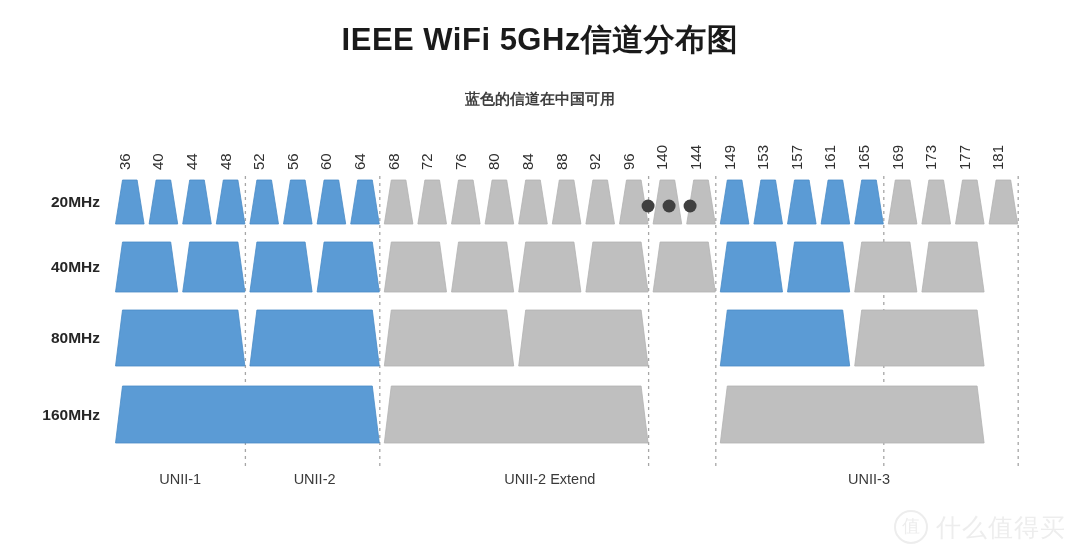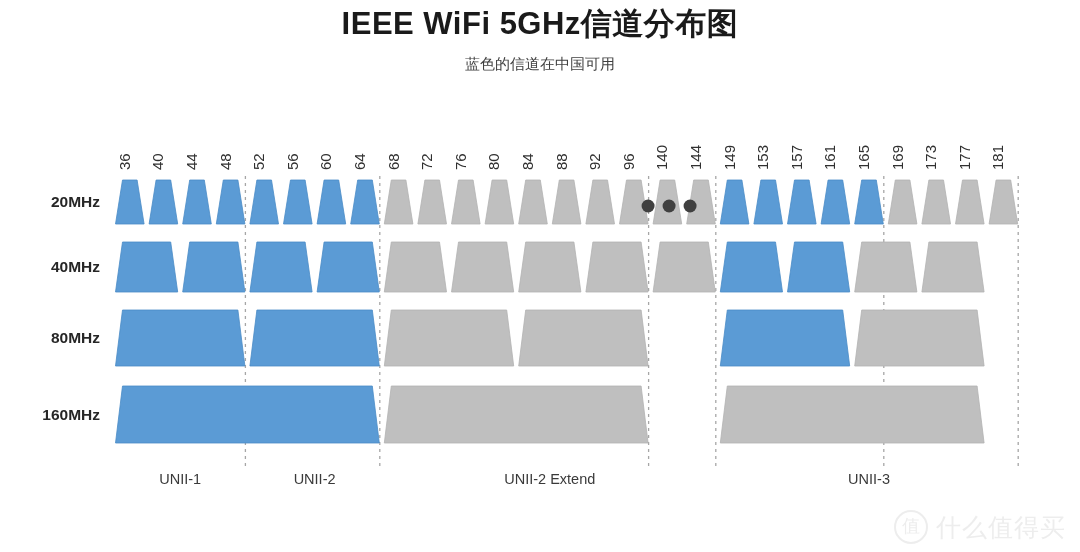--- a/index.html
+++ b/index.html
@@ -12,34 +12,34 @@
     height: 552px;
     overflow: hidden;
     font-family: "Liberation Sans", "DejaVu Sans", sans-serif;
     color: #262626;
     position: relative;
   }
 
   
   #header {
     text-align: center;
-    padding-top: 6px;
+    padding-top: 22px;
   }
   #chart-title {
     font-size: 31px;
     font-weight: bold;
     letter-spacing: 0.5px;
     color: #1a1a1a;
     line-height: 1.15;
   }
   #chart-subtitle {
     font-size: 15px;
-    font-weight: normal;
+    font-weight: bold;
     color: #3f3f3f;
-    margin-top: 13px;
+    margin-top: 32px;
   }
 
   
   #plot {
     position: absolute;
     left: 0;
     top: 118px;
     width: 1080px;
     height: 400px;
   }

